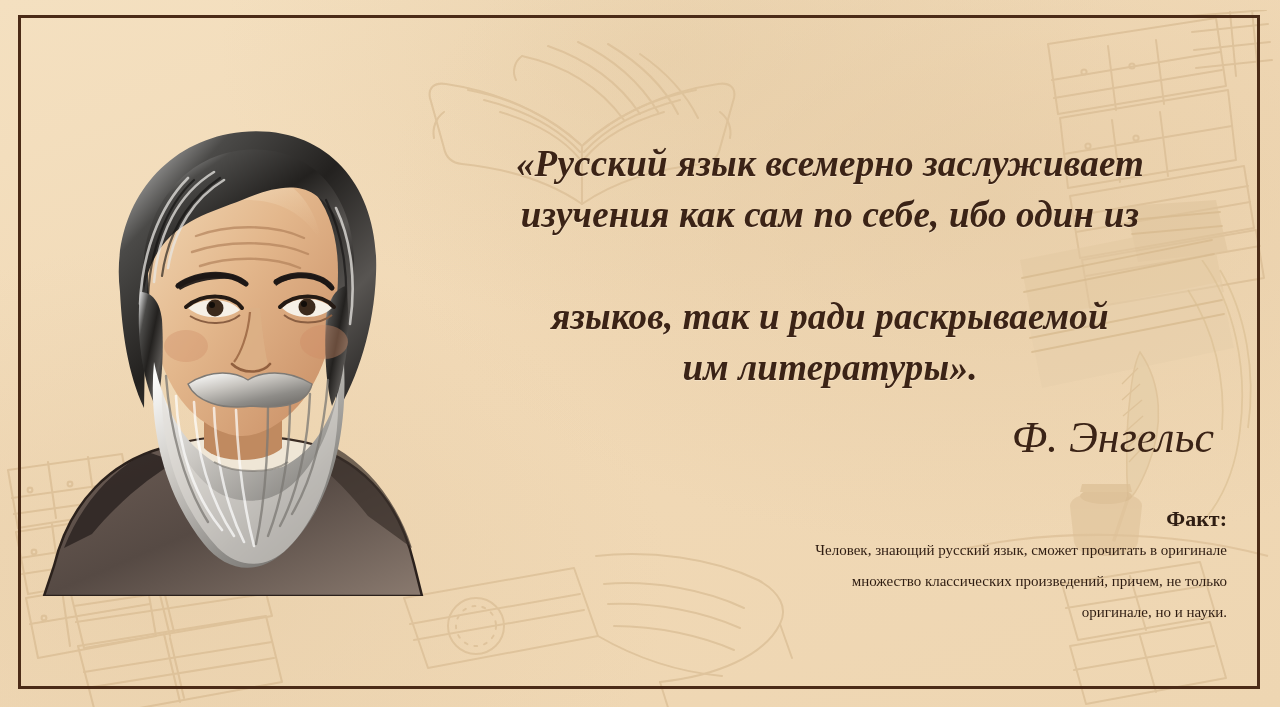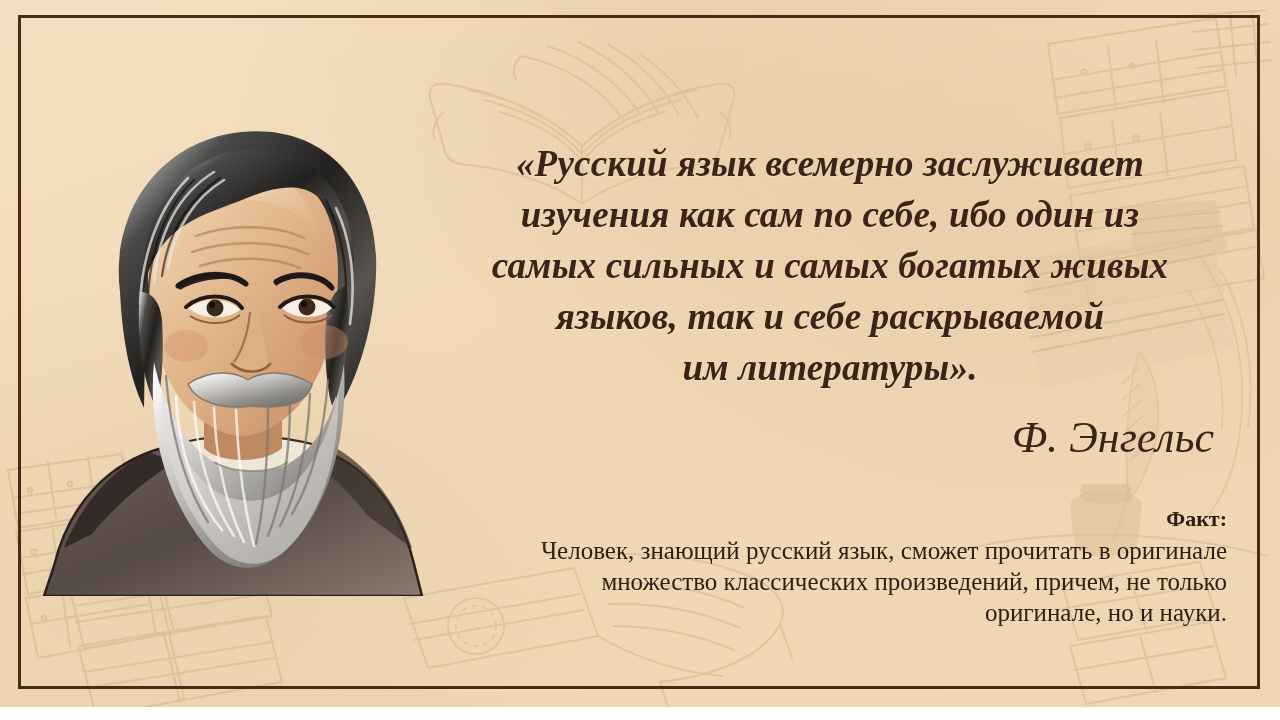--- a/index.html
+++ b/index.html
@@ -99,21 +99,21 @@
     margin: 0 0 2px 0;
     font-family: "Liberation Serif", "DejaVu Serif", serif;
     font-weight: 700;
     font-size: 22px;
     line-height: 28px;
     color: #2f1d12;
   }
   .fact-body {
     margin: 0;
     font-family: "Liberation Serif", "DejaVu Serif", serif;
-    font-size: 25px;
+    font-size: 15px;
     line-height: 31px;
     color: #2f1d12;
   }
   .fact-body span { display: block; }
 </style>
 </head>
 <body>
 
 <div id="slide">
 
@@ -436,22 +436,22 @@
         <path d="M130 280 C134 334 148 388 172 426"></path>
       </g>
       <path d="M178 366 C198 378 236 378 252 366" fill="none" stroke="#6f6c68" stroke-width="2" opacity="0.6"></path>
     </svg>
   </div>
 
   <div class="quote-block">
     <p class="quote-text">
       <span>«Русский язык всемерно заслуживает</span><br>
       <span>изучения как сам по себе, ибо один из</span><br>
-      <span>самых сильных и  самых богатых живых</span><br>
-      <span>языков, так и себе раскрываемой</span><br>
+      <br>
+      <span>языков, так и ради раскрываемой</span><br>
       <span>им литературы».</span>
     </p>
     <p class="quote-author">Ф. Энгельс</p>
   </div>
 
   <div class="fact-block">
     <p class="fact-label">Факт:</p>
     <p class="fact-body">
       <span>Человек, знающий русский язык, сможет прочитать в оригинале</span>
       <span>множество классических произведений, причем, не только</span>

